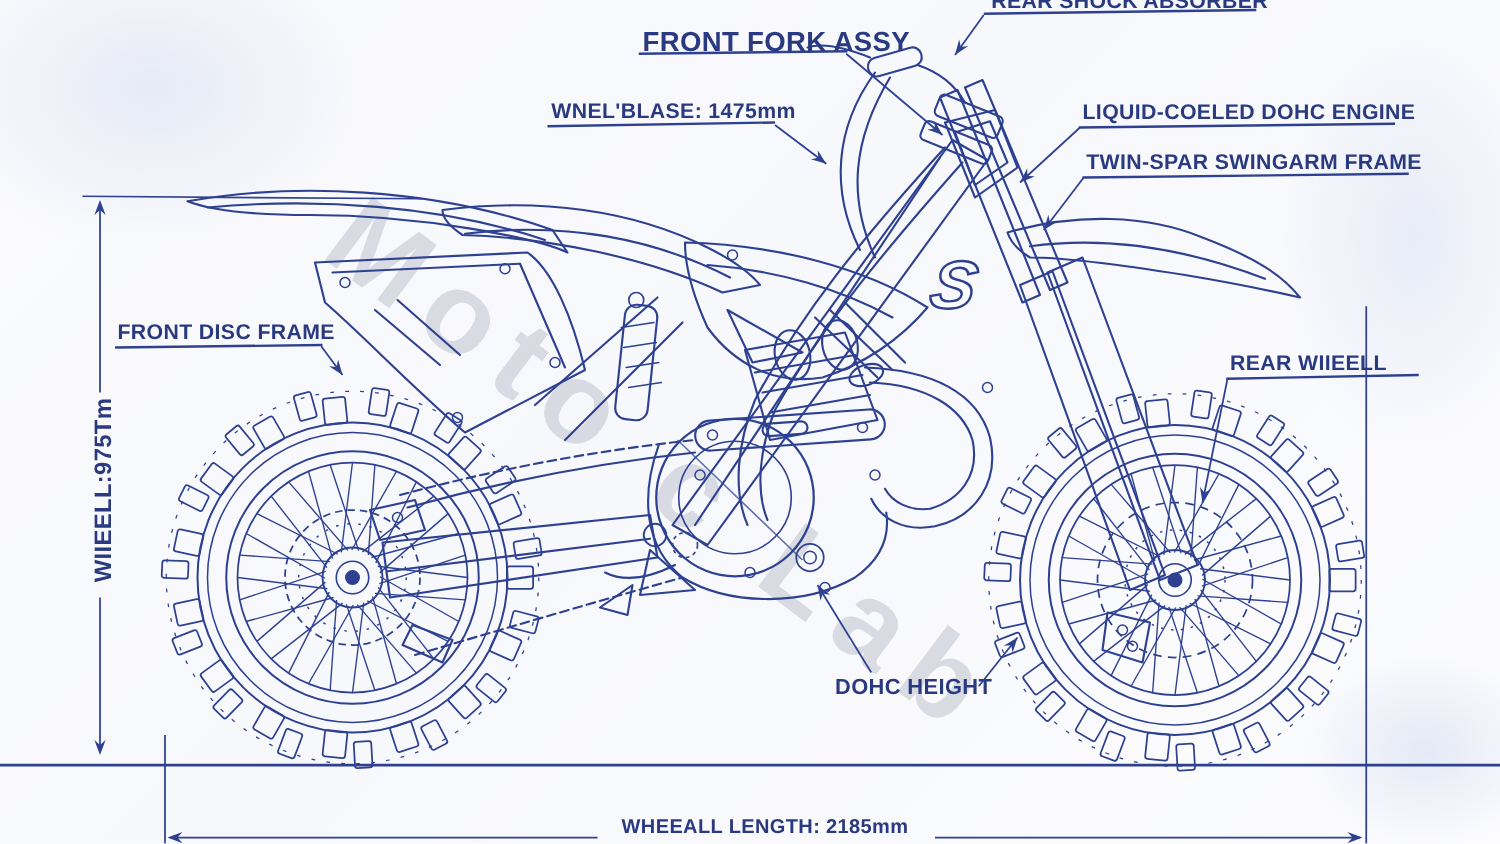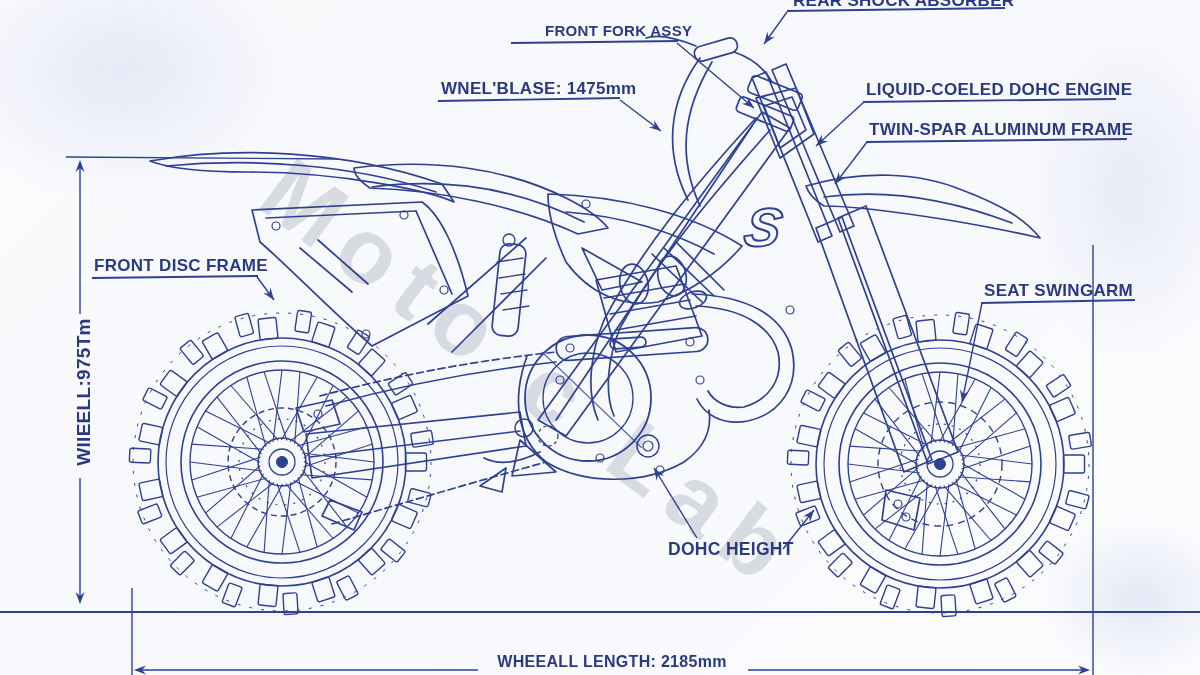--- a/index.html
+++ b/index.html
@@ -14,21 +14,21 @@
          background:radial-gradient(closest-side,rgba(205,214,238,.40),transparent);}
   .wash3{left:1040px;top:520px;width:200px;height:160px;
          background:radial-gradient(closest-side,rgba(200,210,236,.45),transparent);}
   .watermark{position:absolute;left:305px;top:138px;font-size:92px;font-weight:700;
              letter-spacing:16px;color:rgba(148,154,170,.32);white-space:nowrap;
              transform:rotate(37deg);transform-origin:0 0;z-index:1;}
   svg.art{position:absolute;left:0;top:0;z-index:2;}
   .lbl{position:absolute;z-index:3;color:#2a3a80;font-weight:700;line-height:1;
        letter-spacing:.3px;white-space:nowrap;}
   .lbl-rear-shock{left:793px;top:-8px;font-size:17px;}
-  .lbl-front-fork{left:514px;top:23px;font-size:15px;margin-left:31px;}
+  .lbl-front-fork{left:514px;top:23px;font-size:22px;}
   .lbl-wheelbase{left:441px;top:80px;font-size:17px;text-align:right;}
   .lbl-engine{left:866px;top:81px;font-size:17px;}
   .lbl-frame{left:869px;top:121px;font-size:17px;}
   .lbl-front-disc{left:94px;top:257px;font-size:17px;}
   .lbl-swingarm{left:984px;top:282px;font-size:17px;}
   .lbl-seat-height{left:668px;top:541px;font-size:17.5px;}
   .lbl-height-dim{left:83px;top:392px;font-size:19px;
        transform:translate(-50%,-50%) rotate(-90deg);}
   .lbl-length-dim{left:612px;top:654px;font-size:16px;transform:translateX(-50%);}
 </style>
@@ -313,19 +313,19 @@
       <line x1="697" y1="538" x2="654" y2="468" stroke="#2e4191" stroke-width="1.4"></line>
       <path d="M0,0 L-12,-4.5 L-8,0 L-12,4.5 Z" transform="translate(654,468) rotate(-121.56181184164936)" fill="#2e4191"></path>
       <line x1="783" y1="549" x2="814" y2="510" stroke="#2e4191" stroke-width="1.4"></line>
       <path d="M0,0 L-12,-4.5 L-8,0 L-12,4.5 Z" transform="translate(814,510) rotate(-51.51980175165699)" fill="#2e4191"></path>
     </svg>
 
   <div class="lbl lbl-rear-shock">REAR SHOCK ABSORBER</div>
   <div class="lbl lbl-front-fork">FRONT FORK ASSY</div>
   <div class="lbl lbl-wheelbase">WNEL'BLASE: 1475mm</div>
   <div class="lbl lbl-engine">LIQUID-COELED DOHC ENGINE</div>
-  <div class="lbl lbl-frame">TWIN-SPAR ALUMINUM FRAME</div>
+  <div class="lbl lbl-frame">TWIN-SPAR SWINGARM FRAME</div>
   <div class="lbl lbl-front-disc">FRONT DISC FRAME</div>
-  <div class="lbl lbl-swingarm">SEAT SWINGARM</div>
+  <div class="lbl lbl-swingarm">REAR WIIEELL</div>
   <div class="lbl lbl-seat-height">DOHC HEIGHT</div>
   <div class="lbl lbl-height-dim">WIIEELL:975Tm</div>
   <div class="lbl lbl-length-dim">WHEEALL LENGTH: 2185mm</div>
 </div>
 
 </body></html>

